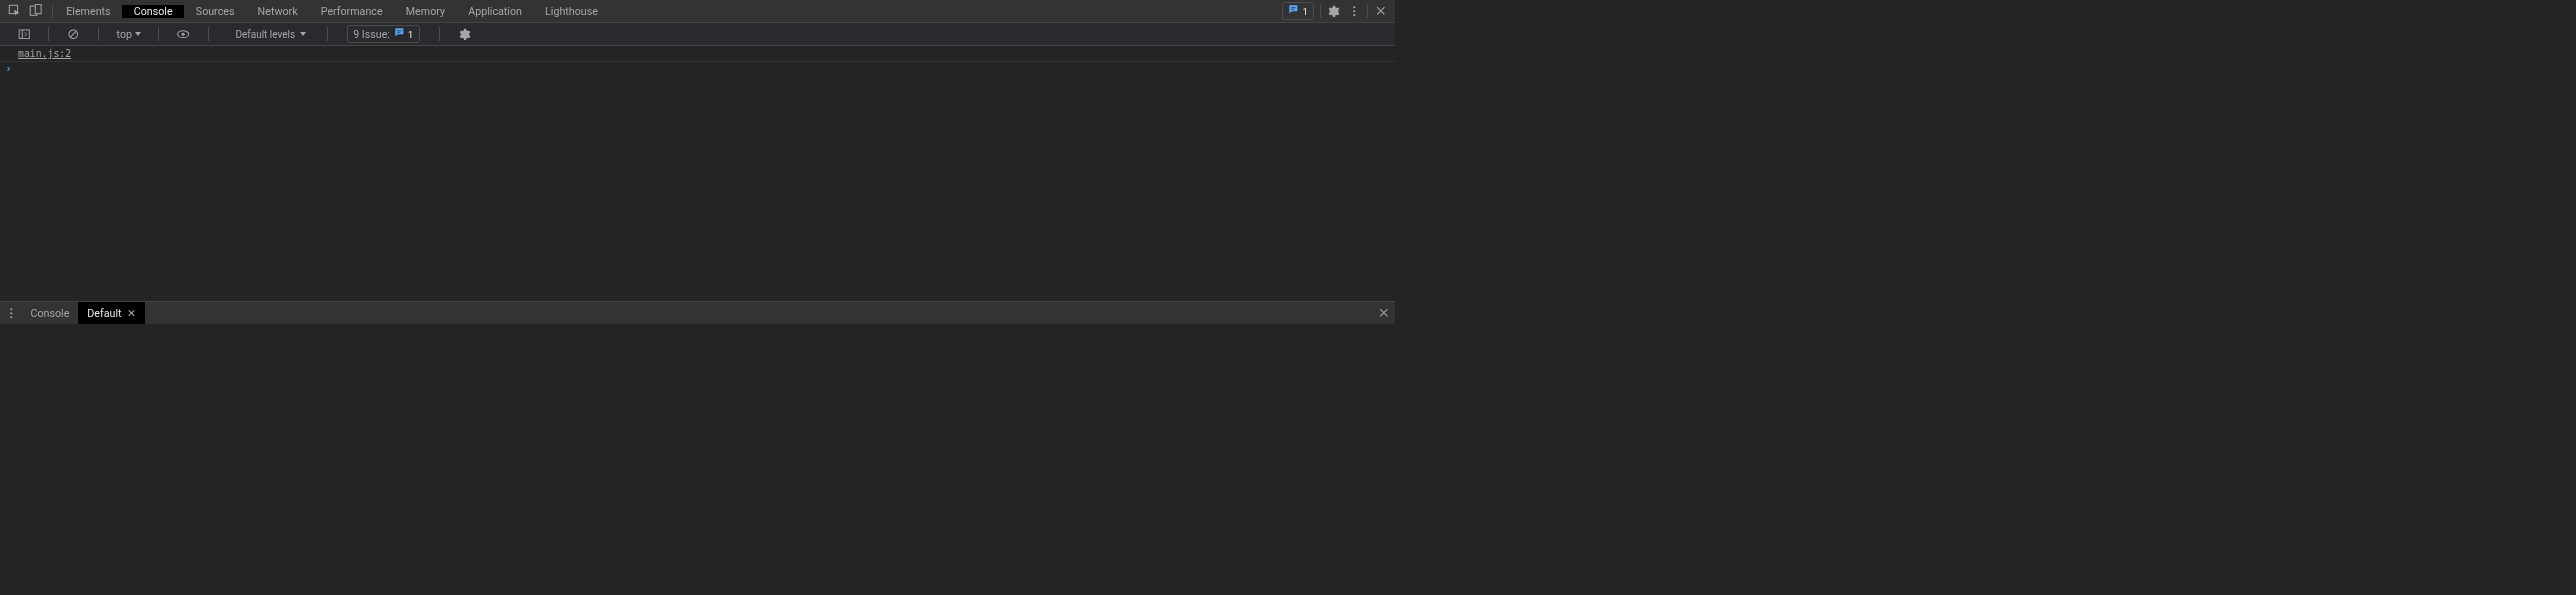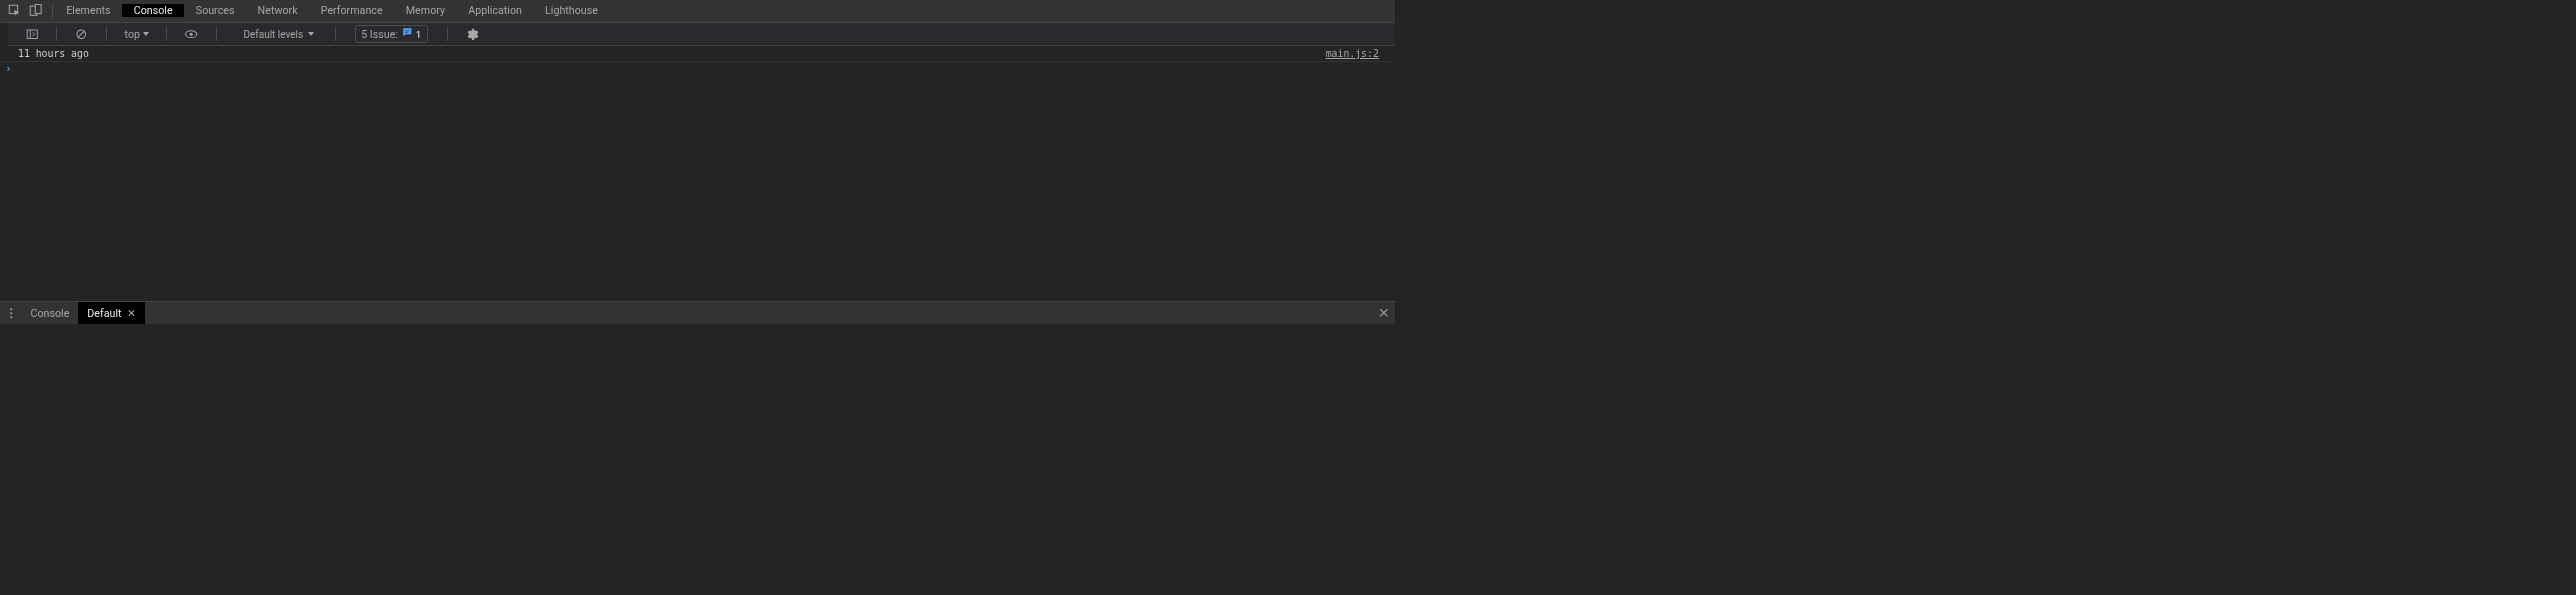--- a/index.html
+++ b/index.html
@@ -14,21 +14,20 @@
       display: flex;
       flex-direction: column;
     }
     
     .tab-header {
       height: 23px;
       background: #333333;
       border-bottom: 0.9px solid #444;
       display: flex;
       align-items: stretch;
-      flex-direction: column;
     }
     .tab-header-left {
       display: flex;
       align-items: center;
     }
     .tab-header-icons {
       display: flex;
       align-items: center;
       padding: 0 3.6px;
     }
@@ -85,21 +84,20 @@
     }
     
     .console-toolbar {
       height: 23px;
       background: #292a2d;
       border-bottom: 0.9px solid #444;
       display: flex;
       align-items: center;
       padding: 0 13px;
       gap: 12px;
-      margin-left: 8px;
     }
     .context-select {
       display: flex;
       align-items: center;
       gap: 2.7px;
       padding: 0 3.6px;
       color: #a6a6a6;
       cursor: pointer;
       font-size: 10.7px;
     }
@@ -300,41 +298,40 @@
         <circle cx="8" cy="8" r="1.7" fill="currentColor"></circle>
       </svg>
   </div>
   <div class="vdiv"></div>
   <div class="levels-select">
     <span>Default levels</span>
     <span class="triangle-down"></span>
   </div>
   <div class="vdiv"></div>
   <div class="issues-pill2">
-    <span>5 Issue:</span>
+    <span>9 Issue:</span>
     <span class="issue-icon">
       <svg width="10.7" height="10.7" viewBox="0 0 16 16">
           <path fill="currentColor" d="M2 2h12v9H6l-4 3V2z"></path>
           <rect x="4.5" y="5" width="7" height="1.2" fill="#333"></rect>
           <rect x="4.5" y="7.3" width="5" height="1.2" fill="#333"></rect>
         </svg>
     </span>
     <span class="issue-count">1</span>
   </div>
   <div class="vdiv"></div>
   <div class="icon-btn">
     <svg width="12.5" height="12.5" viewBox="0 0 16 16">
         <path fill="currentColor" d="M8 10.5A2.5 2.5 0 108 5.5a2.5 2.5 0 000 5zm6.4-2.5c0-.4 0-.8-.1-1.1l1.6-1.2-1.5-2.6-1.9.7c-.6-.5-1.2-.8-1.9-1L10.3 1H7.7l-.3 2c-.7.2-1.3.5-1.9 1l-1.9-.7L2.1 5.9l1.6 1.2c-.1.3-.1.7-.1 1.1s0 .8.1 1.1L2.1 10.5l1.5 2.6 1.9-.7c.6.5 1.2.8 1.9 1l.3 2h2.6l.3-2c.7-.2 1.3-.5 1.9-1l1.9.7 1.5-2.6-1.6-1.2c.1-.3.1-.7.1-1.1z"></path>
       </svg>
   </div>
 </div>
 
 <div class="console-body">
   <div class="log-row">
-    <span class="log-text">11 hours ago</span>
     <span class="log-source">main.js:2</span>
   </div>
   <div class="prompt-row">
     <span class="prompt-chevron">›</span>
   </div>
 </div>
 
 <div class="drawer">
   <div class="icon-btn">
     <svg width="12.5" height="12.5" viewBox="0 0 16 16">

